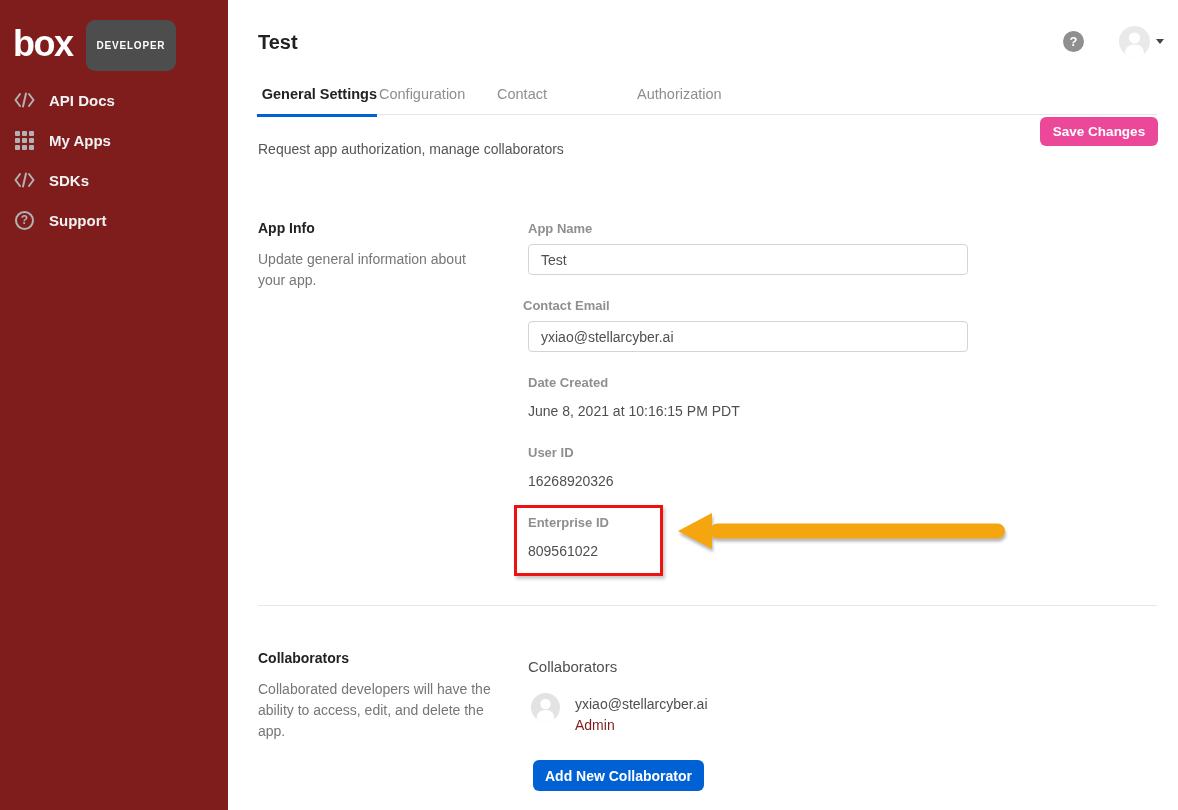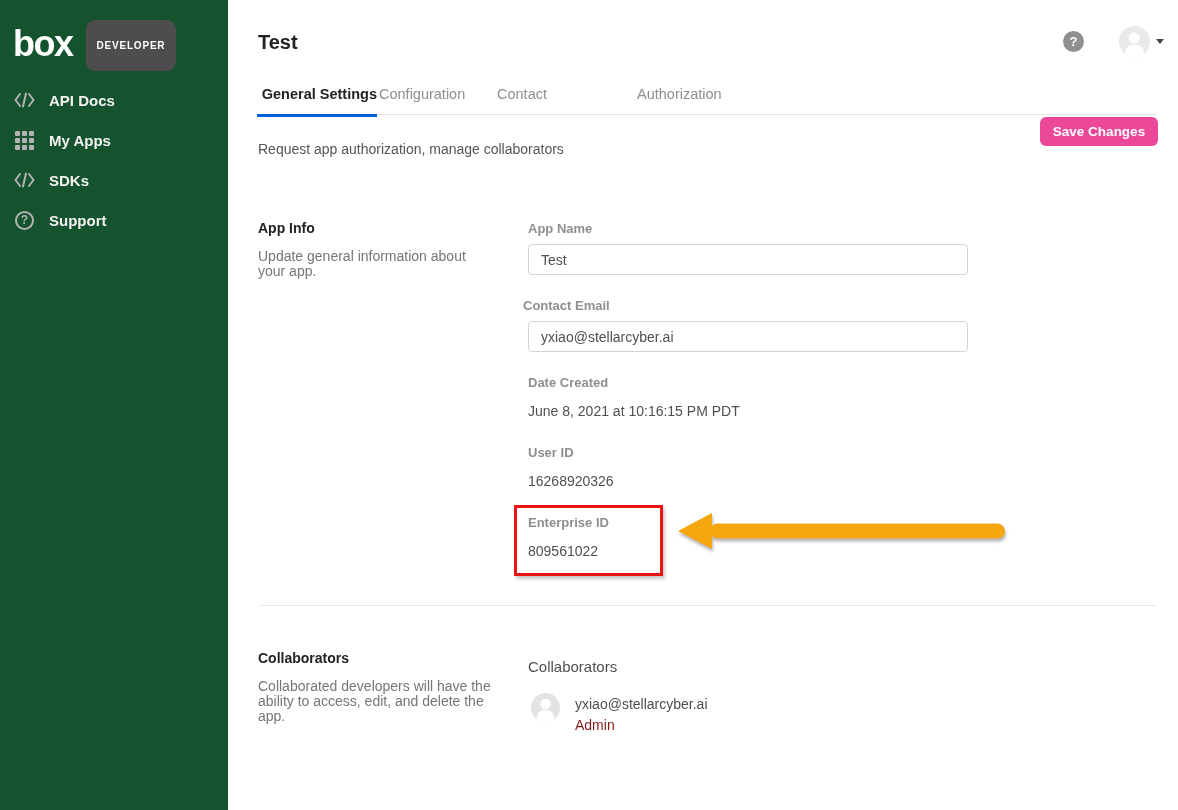--- a/index.html
+++ b/index.html
@@ -1,21 +1,21 @@
 <!DOCTYPE html>
 <html><head>
 <meta charset="utf-8">
 <style>
   * { margin:0; padding:0; box-sizing:border-box; }
   html,body { width:1178px; height:810px; }
   body { font-family:"Liberation Sans","DejaVu Sans",sans-serif; background:#fff; overflow:hidden; }
   #page { position:relative; width:1178px; height:810px; background:#fff; }
 
   
-  .sidebar { position:absolute; left:0; top:0; width:228px; height:810px; background:#14532d; }
+  .sidebar { position:absolute; left:0; top:0; width:228px; height:810px; background:#7f1d1d; }
   .logo-row { position:absolute; left:13px; top:16px; display:flex; align-items:center; }
   .logo-text { color:#fff; font-size:36px; font-weight:800; letter-spacing:-1.5px; line-height:32px; }
   .dev-badge { margin-left:13px; margin-top:4px; background:#4d4d4d; color:#fff; font-size:10px;
                font-weight:700; letter-spacing:.8px; padding:20px 11px; border-radius:9px; }
   .nav { position:absolute; left:0; top:80px; width:228px; }
   .nav-item { display:flex; align-items:center; height:40px; padding-left:14px; cursor:pointer; }
   .nav-item .nav-icon { width:21px; height:21px; display:flex; align-items:center; justify-content:center; color:#b2b2b2; }
   .nav-item .nav-label { margin-left:14px; color:#f2f2f2; font-size:15px; font-weight:700; }
   .q-circle { width:19px; height:19px; border:2px solid #b2b2b2; border-radius:50%; color:#b2b2b2;
               font-size:12px; font-weight:700; display:flex; align-items:center; justify-content:center; }
@@ -42,21 +42,21 @@
   .tab-3 { left:381px; }
 
   
   .subtitle { position:absolute; left:258px; top:141px; font-size:14px; color:#555; }
   .save-btn { position:absolute; left:1040px; top:117px; width:118px; height:29px; background:#ec4899;
               border:none; border-radius:6px; color:#fff; font-size:13.5px; font-weight:700;
               font-family:inherit; cursor:pointer; }
 
   
   .section-heading { position:absolute; font-size:14px; font-weight:700; color:#222; }
-  .section-desc { position:absolute; width:238px; font-size:14px; color:#767676; line-height:15px; }
+  .section-desc { position:absolute; width:238px; font-size:14px; color:#767676; line-height:21px; }
   .field-label { position:absolute; font-size:13px; font-weight:700; color:#8f8f8f; }
   .field-value { position:absolute; font-size:14px; color:#4f4f4f; }
   .text-input { position:absolute; left:528px; width:440px; height:31px; border:1px solid #d4d4d4;
                 border-radius:4px; padding:0 12px; font-size:14px; color:#4f4f4f; font-family:inherit;
                 background:#fff; outline:none; }
 
   
   .red-box { position:absolute; left:514px; top:505px; width:149px; height:71px;
              border:3px solid #ee1111; box-shadow:2px 3px 3px rgba(120,120,120,.4); }
   .arrow-svg { position:absolute; left:670px; top:503px; }
@@ -190,14 +190,15 @@
     <div class="member-avatar">
       <svg width="29" height="29" viewBox="0 0 29 29">
         <circle cx="14.5" cy="11" r="5.2" fill="#fff"></circle>
         <path d="M14.5 17c-5.3 0-8.7 3.2-8.7 7.1V29h17.4v-4.9c0-3.9-3.4-7.1-8.7-7.1z" fill="#fff"></path>
       </svg>
     </div>
     <div class="member-email">yxiao@stellarcyber.ai</div>
     <div class="member-role">Admin</div>
   </div>
 
+  <button class="add-collab-btn">Add New Collaborator</button>
 
 </div>
 
 </body></html>

